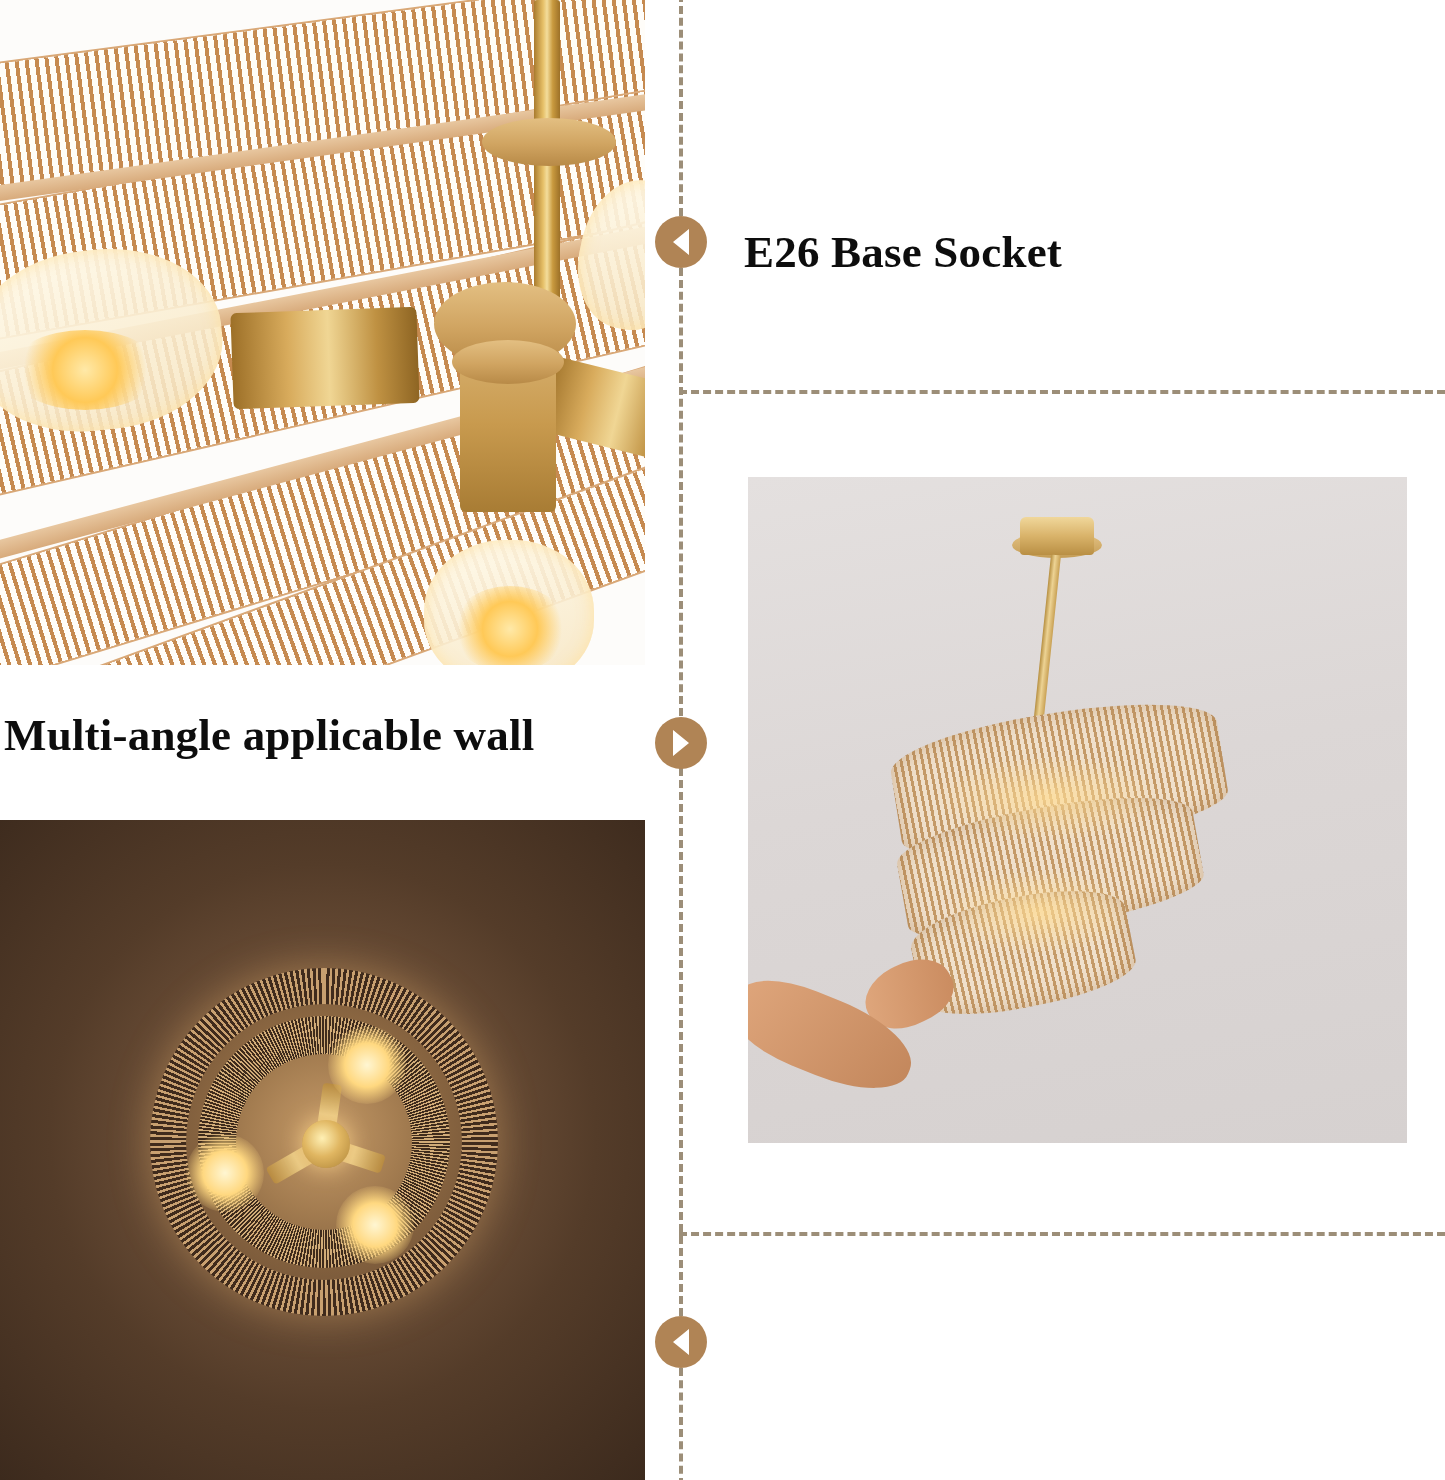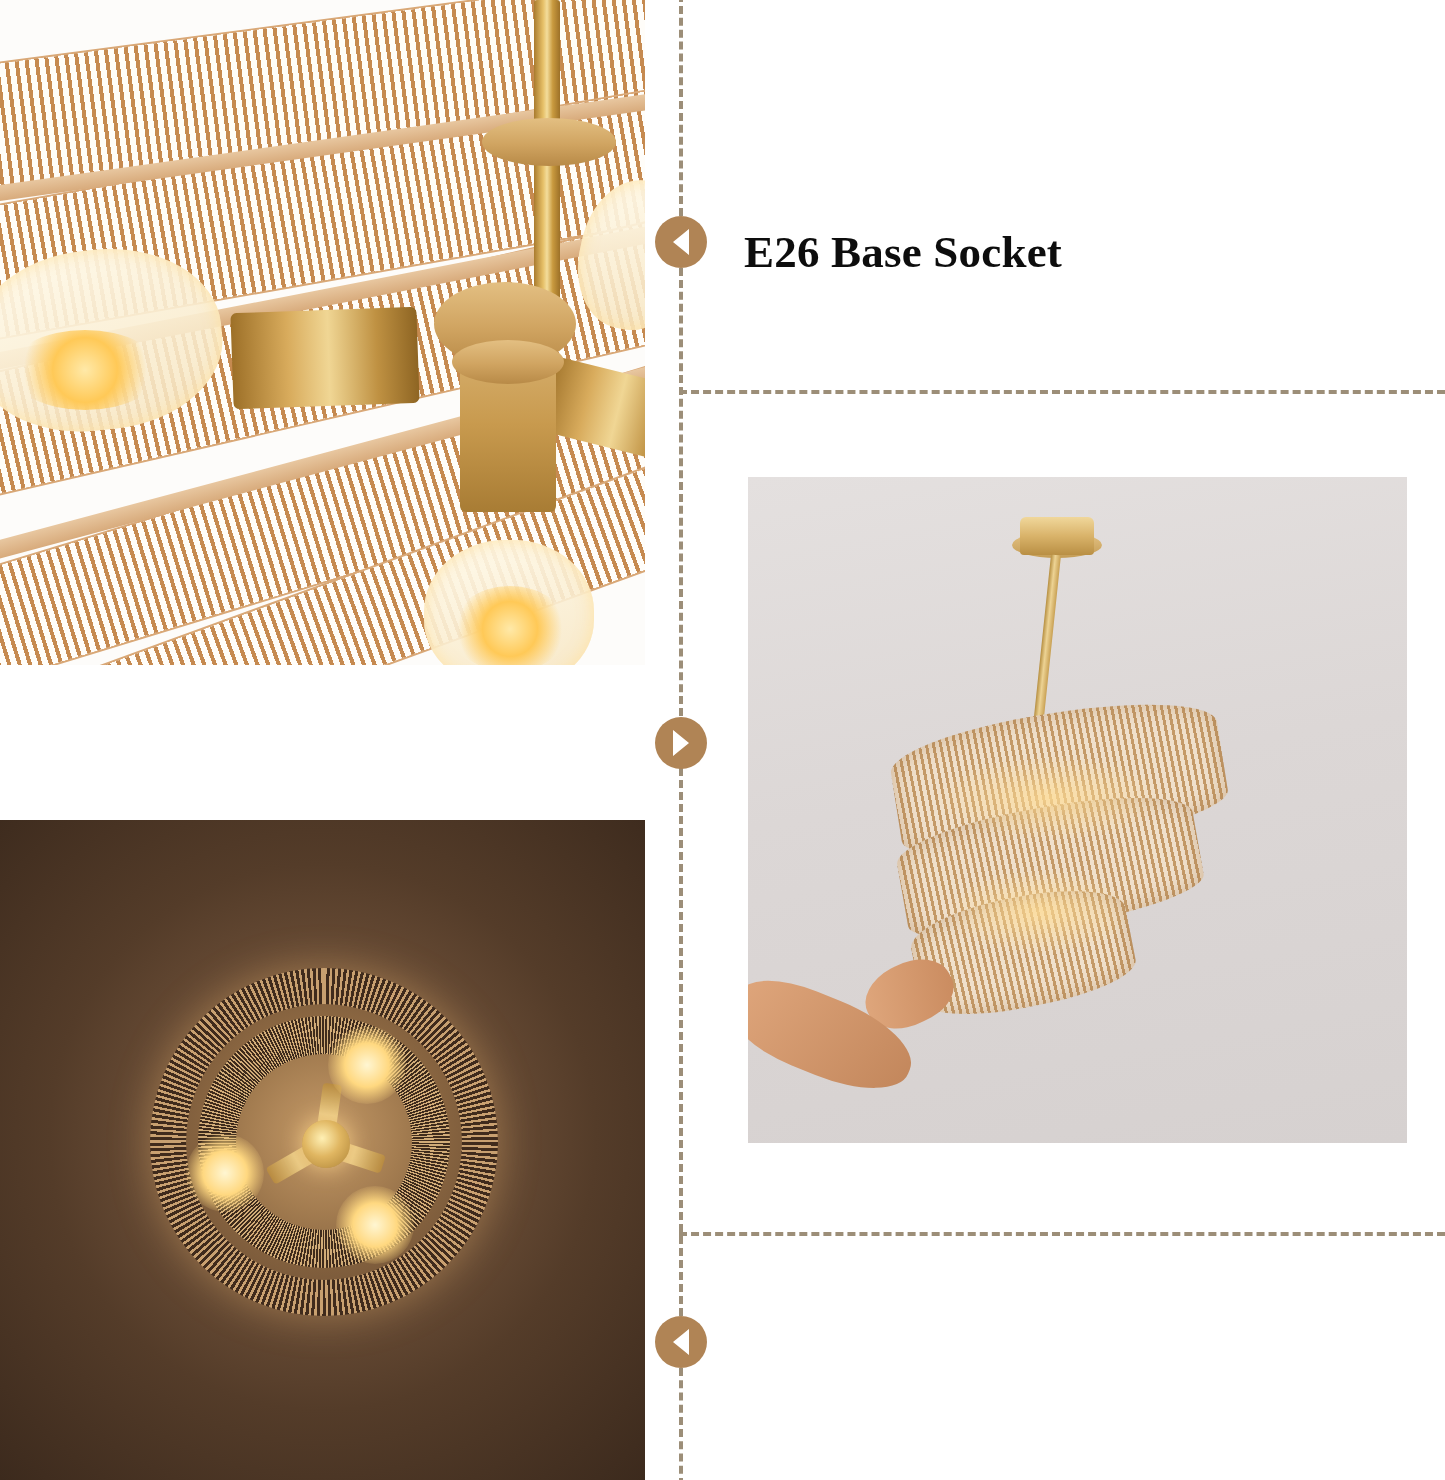--- a/index.html
+++ b/index.html
@@ -235,20 +235,21 @@
   <div class="h-dash" style="left:679px; top:1232px; width:766px;"></div>
 
   <div class="marker" style="left:655px; top:216px;">
     <svg width="34" height="34" viewBox="0 0 34 34">
       <polygon points="25,4 25,30 14,17" fill="#ffffff"></polygon>
       <polygon points="25,4 9,17 25,30 19,17" fill="#ffffff"></polygon>
     </svg>
   </div>
   <div class="caption" style="left:744px; top:207px; font-size:45px;margin-top:19px;">E26 Base Socket</div>
 
+  <div class="caption" style="left:4px; top:709px; font-size:45px;">Multi-angle applicable wall</div>
   <div class="marker" style="left:655px; top:717px;">
     <svg width="34" height="34" viewBox="0 0 34 34">
       <polygon points="9,4 9,30 20,17" fill="#ffffff"></polygon>
       <polygon points="9,4 25,17 9,30 15,17" fill="#ffffff"></polygon>
     </svg>
   </div>
 
   <div class="marker" style="left:655px; top:1316px;">
     <svg width="34" height="34" viewBox="0 0 34 34">
       <polygon points="25,4 25,30 14,17" fill="#ffffff"></polygon>

